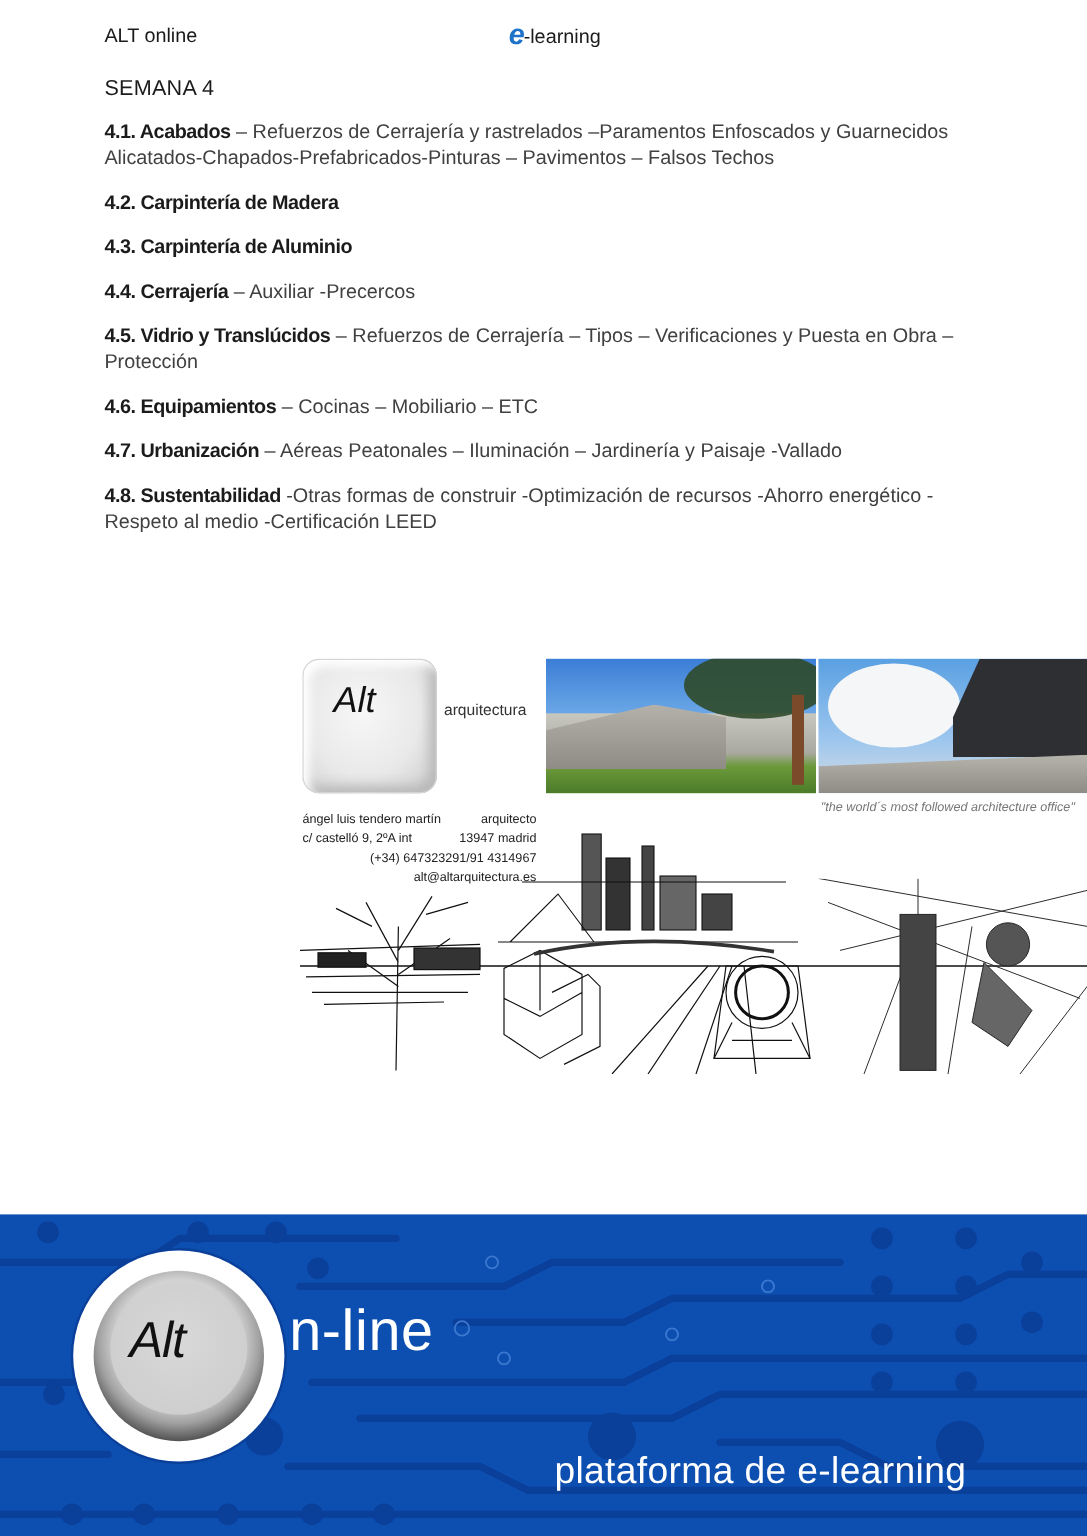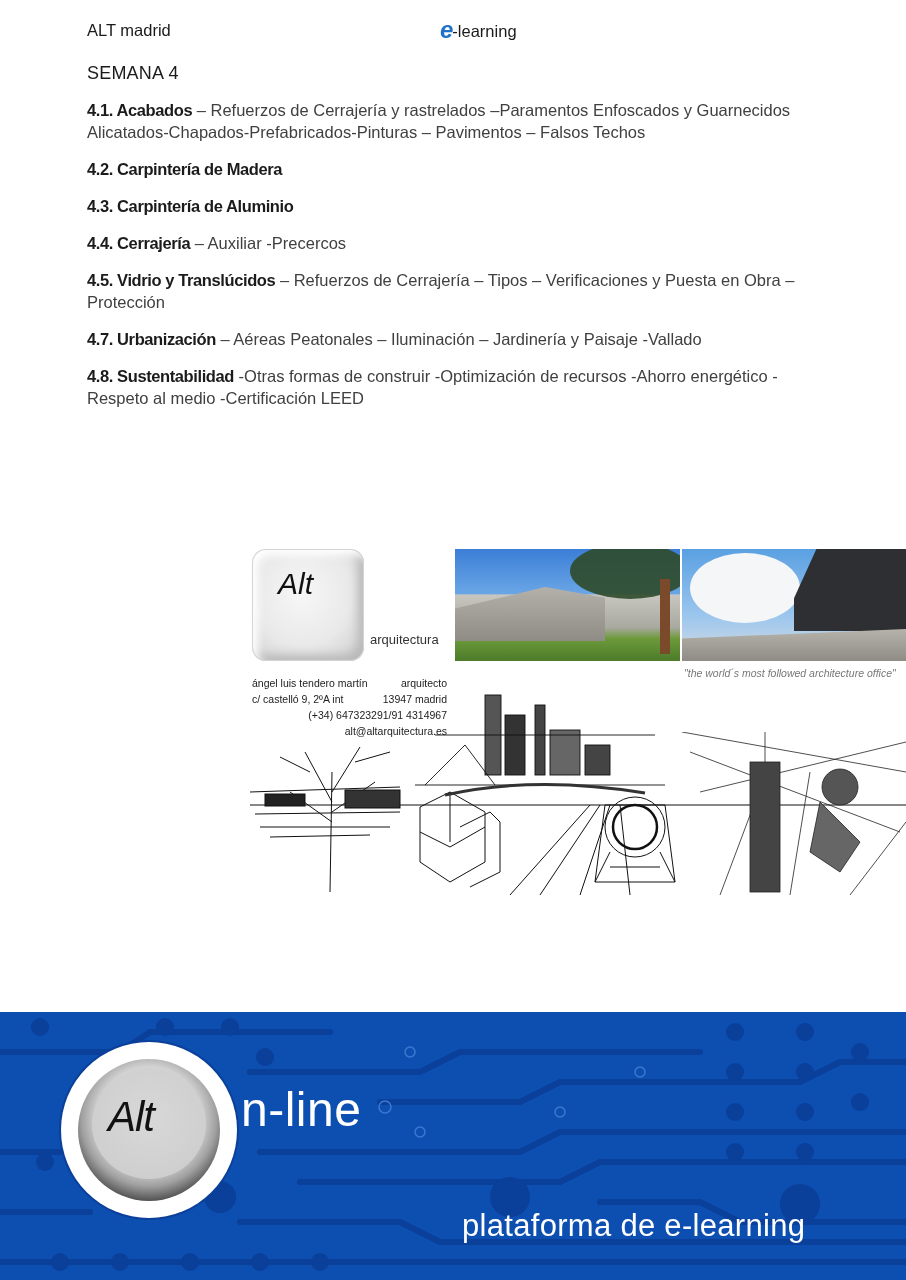--- a/index.html
+++ b/index.html
@@ -1,37 +1,37 @@
 <!DOCTYPE html>
 <html><head>
 <meta charset="utf-8">
 <style>
   * { box-sizing: border-box; margin: 0; padding: 0; }
   html, body { width: 906px; height: 1280px; background: #ffffff; overflow: hidden; }
   body { position: relative; font-family: "Liberation Sans", "DejaVu Sans", sans-serif; color: #111; }
 
   .page-header { position: absolute; left: 87px; top: 21px; width: 460px; height: 22px; }
   .hdr-left { position: absolute; left: 0; top: 0; font-size: 16.5px; color: #1a1a1a; }
-  .hdr-right { position: absolute; left: 353px; top: 0; font-size: 16.5px; color: #1a1a1a; white-space: nowrap; }
+  .hdr-right { position: absolute; left: 337px; top: 0; font-size: 16.5px; color: #1a1a1a; white-space: nowrap; }
   .e-glyph { color: #1e73c8; font-weight: bold; font-style: italic; font-size: 24px; line-height: 16px; position: relative; top: 1px; letter-spacing: -1px; }
 
   .content { position: absolute; left: 87px; top: 62px; width: 740px; font-size: 16.5px; line-height: 22px; color: #1b1b1b; }
   .content p { margin-bottom: 15px; }
   .week { font-size: 18px; letter-spacing: 0.2px; }
   .block { font-size: 17px; }
   .strong { font-weight: bold; letter-spacing: -0.4px; }
   .light { font-weight: normal; color: #404040; }
 
   
   .composite { position: absolute; left: 250px; top: 547px; width: 656px; height: 348px; }
   .alt-key { position: absolute; left: 2px; top: 2px; width: 112px; height: 112px; border-radius: 14px;
              background: radial-gradient(ellipse at 45% 40%, #f7f7f7 0%, #e9e9e9 55%, #c9c9c9 100%);
              box-shadow: inset 0 0 0 1px #d4d4d4, inset 6px 6px 8px #ffffff, inset -6px -6px 10px #b9b9b9; }
   .alt-key-label { position: absolute; left: 26px; top: 18px; font-size: 30px; font-style: italic; color: #111; }
-  .arq-word { position: absolute; left: 120px; top: 37px; font-size: 13px; color: #333; margin-top: 48px; }
+  .arq-word { position: absolute; left: 120px; top: 37px; font-size: 13px; color: #333; }
 
   .photo-1 { position: absolute; left: 205px; top: 2px; width: 225px; height: 112px; overflow: hidden;
              background: linear-gradient(180deg, #3b7ed6 0%, #6aa6e6 40%, #c7c7c0 41%, #a9a9a0 70%, #6c9a3a 80%, #4c7b2a 100%); }
   .photo-1 .bldg { position: absolute; left: 0; top: 38px; width: 150px; height: 54px; background: linear-gradient(180deg,#b3b1a9,#8e8c84); clip-path: polygon(0 40%, 60% 0, 100% 20%, 100% 100%, 0 100%); }
   .photo-1 .tree-top { position: absolute; left: 115px; top: -6px; width: 120px; height: 56px; border-radius: 50%; background: #2f4a2a; opacity: .9; }
   .photo-1 .trunk { position: absolute; left: 205px; top: 30px; width: 10px; height: 75px; background: #7a4a2a; }
 
   .photo-2 { position: absolute; left: 432px; top: 2px; width: 224px; height: 112px; overflow: hidden;
              background: linear-gradient(180deg, #5aa0e2 0%, #9cc6ee 60%, #d8dde2 100%); }
   .photo-2 .cloud { position: absolute; left: 8px; top: 4px; width: 110px; height: 70px; border-radius: 50%; background: #f4f6f8; }
@@ -57,32 +57,33 @@
   .logo-btn-cap { position: absolute; left: 14px; top: 10px; width: 114px; height: 110px; border-radius: 50%;
                   background: radial-gradient(circle at 50% 45%, #d8d8d8 0%, #cfcfcf 70%, #bdbdbd 100%); }
   .logo-btn-label { position: absolute; left: 30px; top: 34px; font-size: 42px; font-style: italic; color: #111; letter-spacing: -1px; }
   .banner-online { position: absolute; left: 241px; top: 70px; font-size: 48px; color: #fff; letter-spacing: 0.5px; }
   .banner-tagline { position: absolute; left: 462px; top: 196px; font-size: 31px; color: #fff; letter-spacing: 0.3px; }
 </style>
 </head>
 <body>
 
 <div class="page-header">
-  <span class="hdr-left">ALT madrid</span>
+  <span class="hdr-left">ALT online</span>
   <span class="hdr-right"><span class="e-glyph">e</span><span>-learning</span></span>
 </div>
 
 <div class="content">
   <p class="week">SEMANA 4</p>
 
   <p><span class="strong">4.1. Acabados</span><span class="light"> – Refuerzos de Cerrajería y rastrelados –Paramentos Enfoscados y Guarnecidos Alicatados-Chapados-Prefabricados-Pinturas – Pavimentos – Falsos Techos</span></p>
   <p><span class="strong">4.2. Carpintería de Madera</span><span class="light"></span></p>
   <p><span class="strong">4.3. Carpintería de Aluminio</span><span class="light"></span></p>
   <p><span class="strong">4.4. Cerrajería</span><span class="light"> – Auxiliar -Precercos</span></p>
   <p><span class="strong">4.5. Vidrio y Translúcidos</span><span class="light"> – Refuerzos de Cerrajería – Tipos – Verificaciones y Puesta en Obra – Protección</span></p>
+  <p><span class="strong">4.6. Equipamientos</span><span class="light"> – Cocinas – Mobiliario – ETC</span></p>
   <p><span class="strong">4.7. Urbanización</span><span class="light"> – Aéreas Peatonales – Iluminación – Jardinería y Paisaje -Vallado</span></p>
   <p><span class="strong">4.8. Sustentabilidad</span><span class="light"> -Otras formas de construir -Optimización de recursos -Ahorro energético -Respeto al medio -Certificación LEED</span></p>
 </div>
 
 <div class="composite">
   <div class="alt-key">
     <span class="alt-key-label">Alt</span>
   </div>
   <span class="arq-word">arquitectura</span>
 

